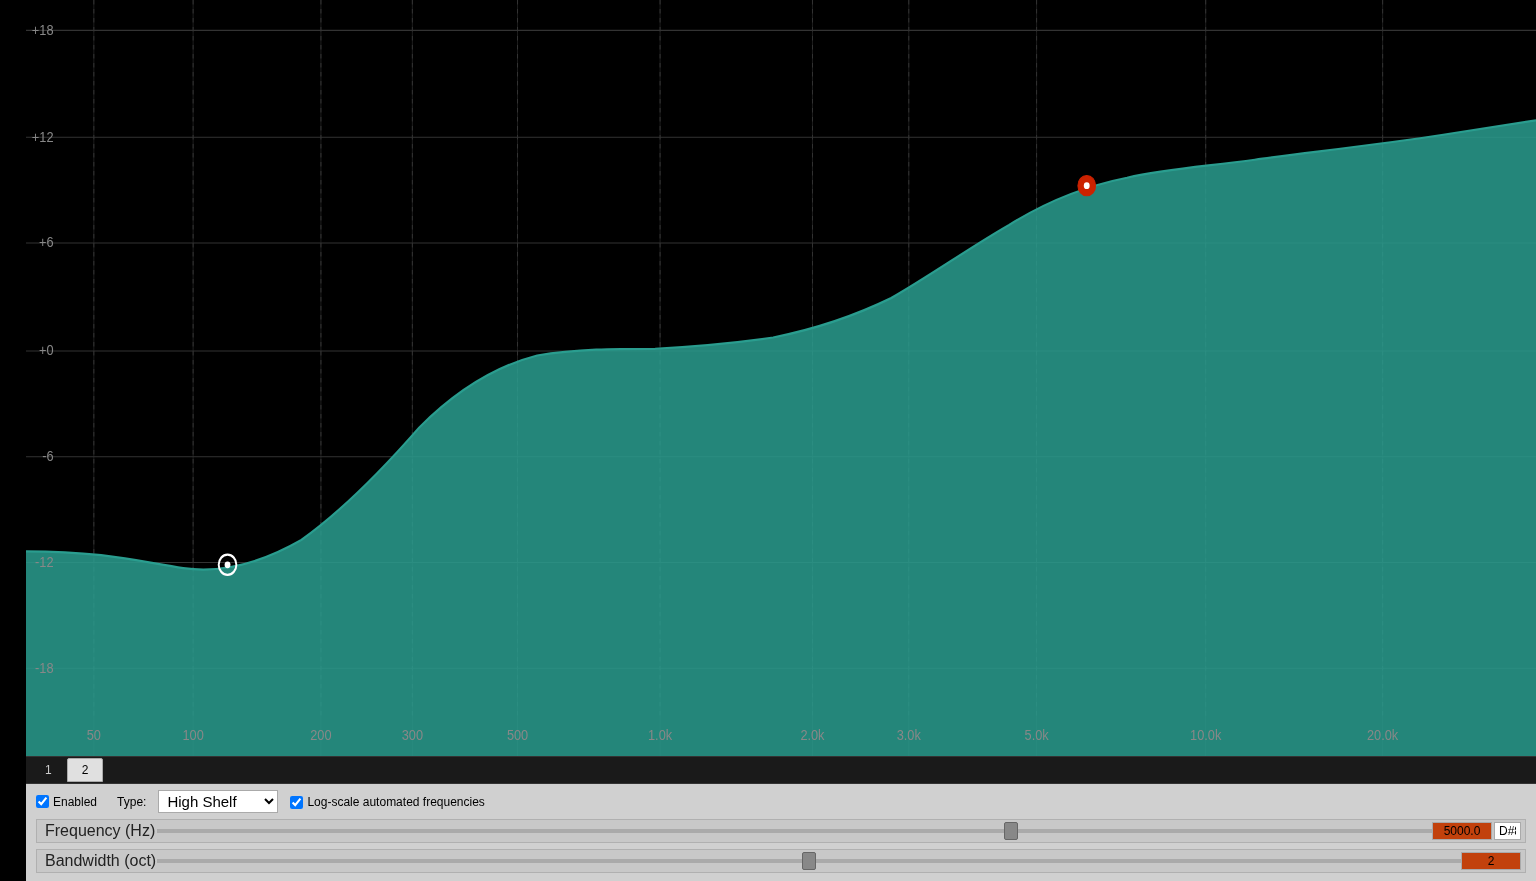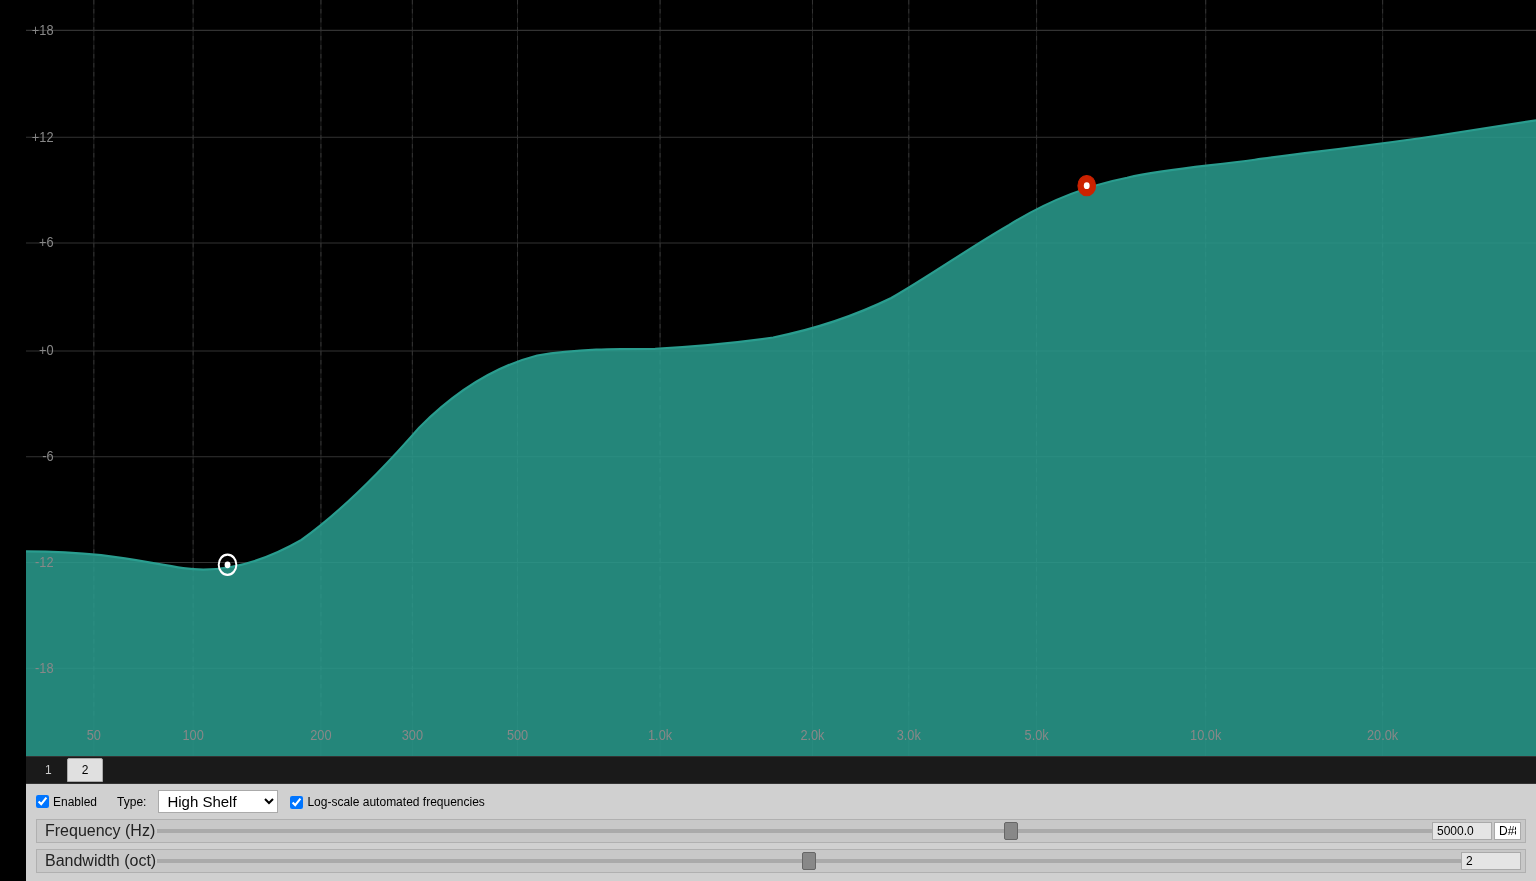--- a/index.html
+++ b/index.html
@@ -146,24 +146,24 @@
       position: absolute;
       top: 50%;
       transform: translate(-50%, -50%);
       cursor: pointer;
       border-radius: 2px;
     }
 
     .value-input {
       width: 60px;
       border: 1px solid #aaa;
-      background: #e5e5e5;
+      background: #c2410c;
       font-size: 12px;
       padding: 1px 4px;
-      text-align: left;
+      text-align: center;
     }
 
     .note-input {
       width: 27px;
       border: 1px solid #aaa;
       background: #fff;
       font-size: 12px;
       padding: 1px 4px;
     }
   </style>

